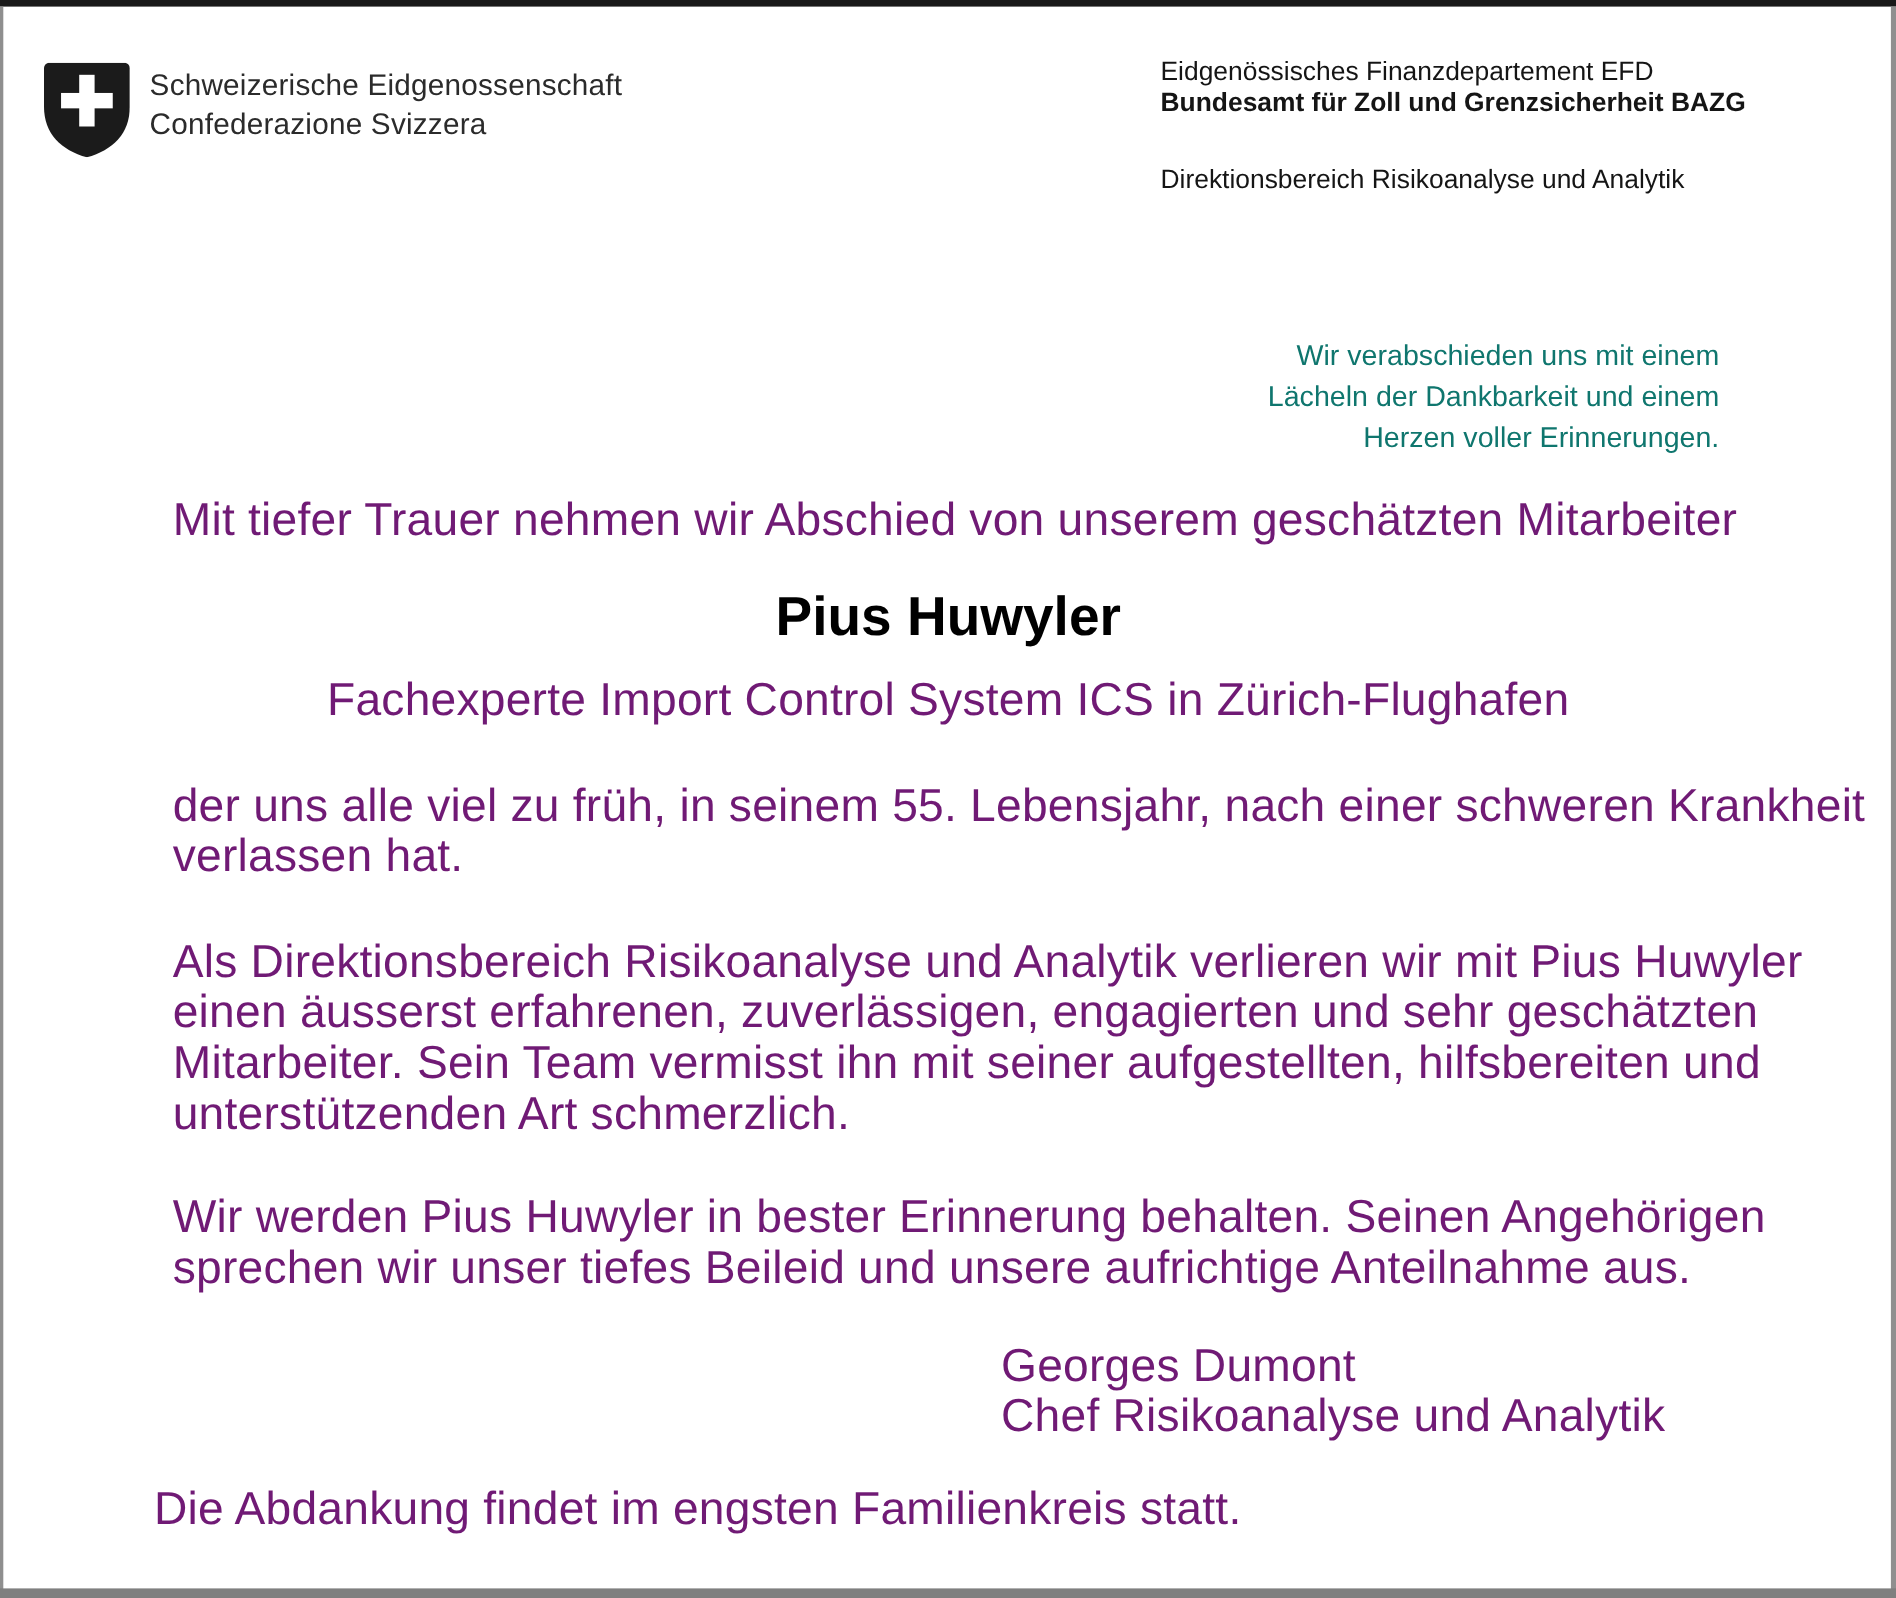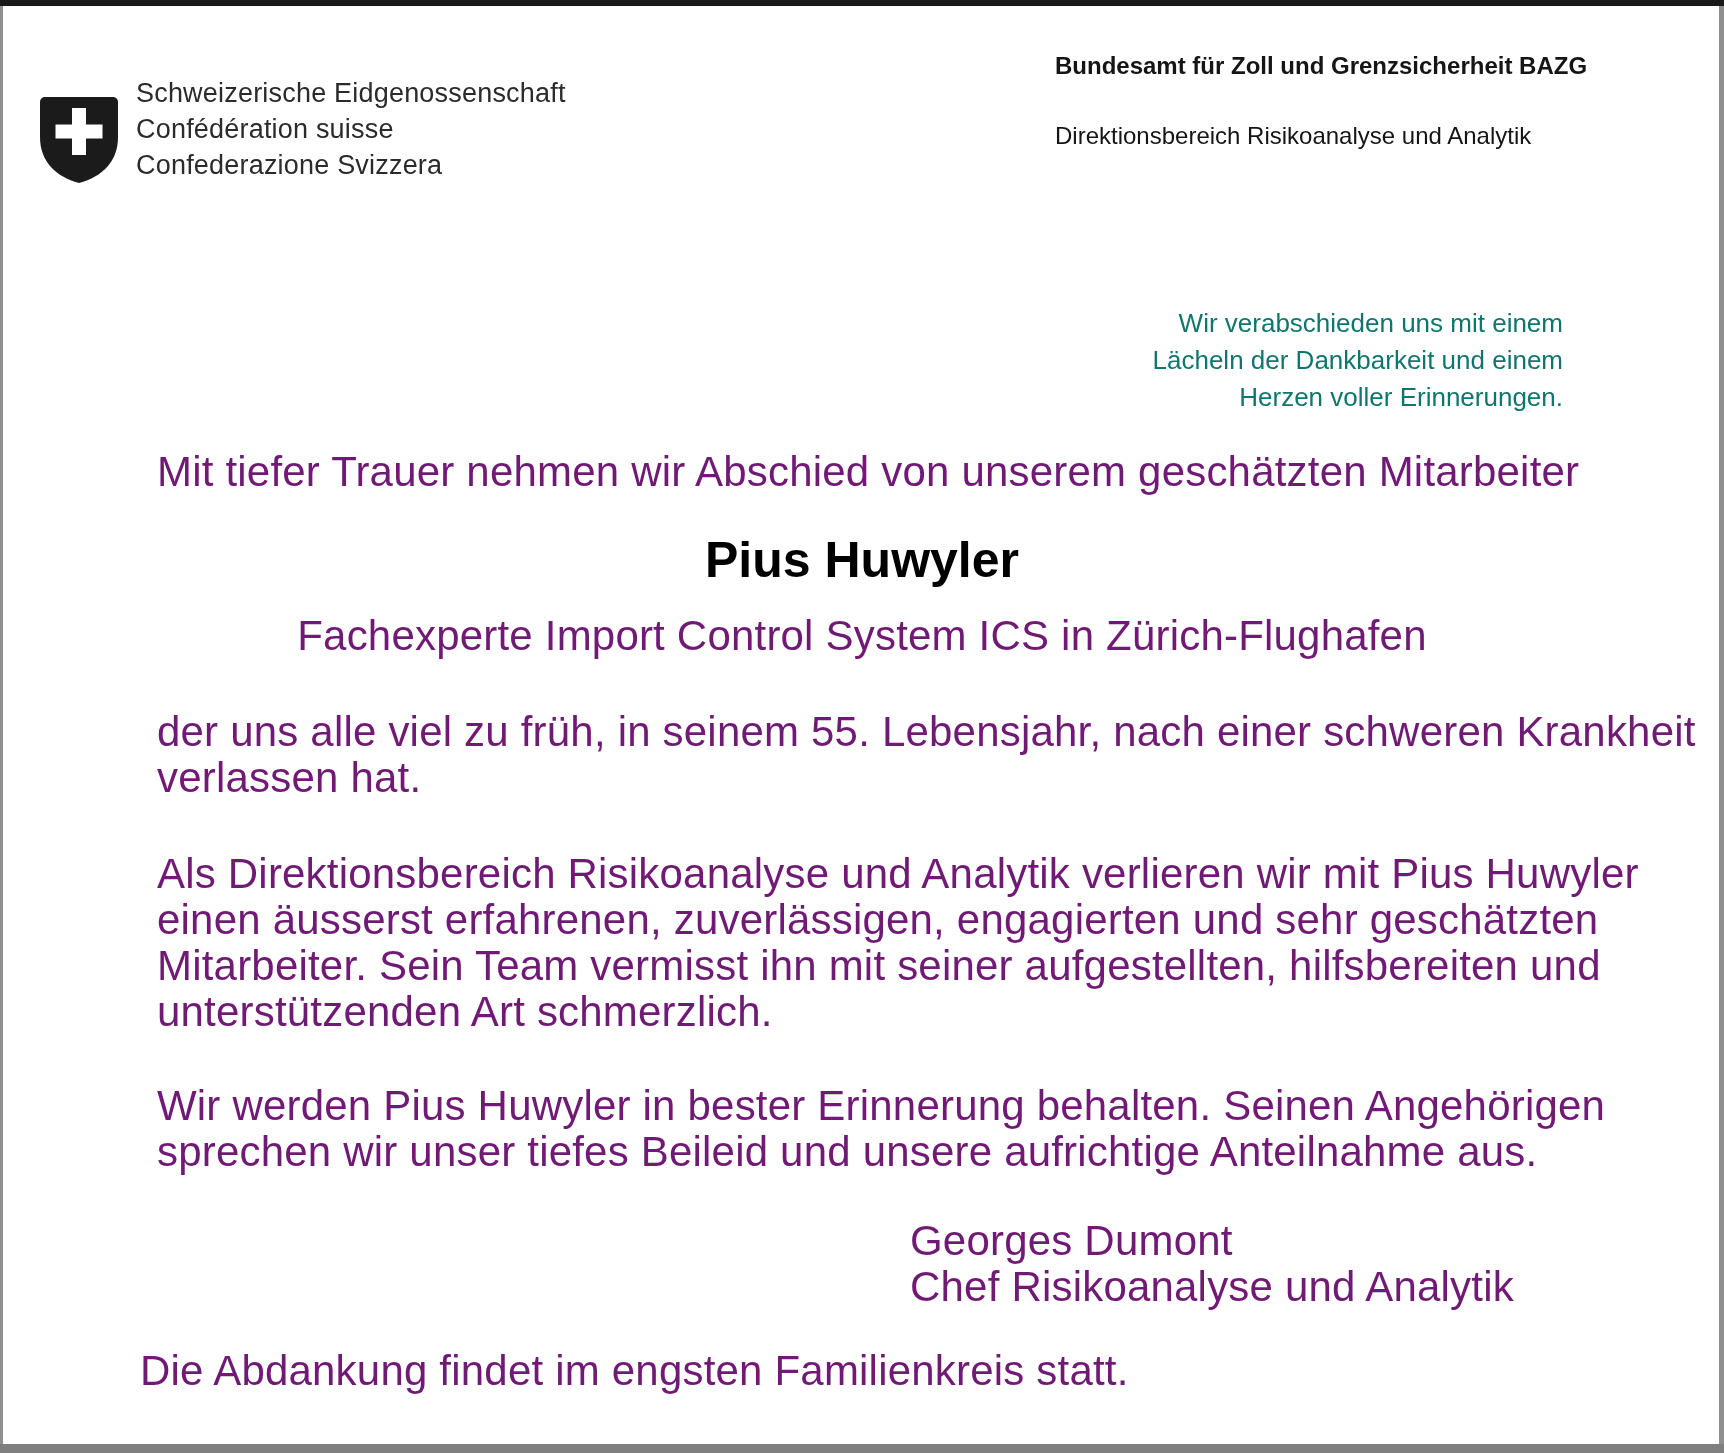--- a/index.html
+++ b/index.html
@@ -13,21 +13,21 @@
     overflow: hidden;
   }
   
   .edge { position: absolute; }
   .edge-top    { left: 0; top: 0; width: 1724px; height: 6px; background: #191919; }
   .edge-left   { left: 0; top: 6px; width: 3px; height: 1447px; background: #8f8f8f; }
   .edge-right  { left: 1719px; top: 6px; width: 5px; height: 1447px; background: #8f8f8f; }
   .edge-bottom { left: 0; top: 1444px; width: 1724px; height: 9px; background: #7f7f7f; }
 
   
-  .logo { position: absolute; left: 40px; top: 73px; display: flex; align-items: flex-end; }
+  .logo { position: absolute; left: 40px; top: 57px; display: flex; }
   .logo svg { display: block; flex: 0 0 auto; }
   .logo-text {
     margin-left: 18px; padding-top: 2px;
     font-size: 27px; line-height: 36px; letter-spacing: 0.2px; color: #2b2b2b;
     white-space: nowrap;
   }
 
   
   .letterhead { position: absolute; left: 1055px; top: 52px; font-size: 24px; line-height: 28px; color: #151515; white-space: nowrap; }
   .letterhead .office { font-weight: bold; }
@@ -59,26 +59,26 @@
   <div class="edge edge-bottom"></div>
 
   <div class="logo">
     <svg width="78" height="86" viewBox="0 0 78 86" aria-hidden="true">
       <path d="M5 0 H73 C75.8 0 78 2.2 78 5 V40 C78 64.5 62.5 79.5 39 86 C15.5 79.5 0 64.5 0 40 V5 C0 2.2 2.2 0 5 0 Z" fill="#1b1b1b"></path>
       <rect x="32" y="11" width="14" height="47" fill="#ffffff"></rect>
       <rect x="15.5" y="27.5" width="47" height="14" fill="#ffffff"></rect>
     </svg>
     <div class="logo-text">
         <div class="line">Schweizerische Eidgenossenschaft</div>
-        <div class="line">Confédération suisse</div>
         <div class="line">Confederazione Svizzera</div>
       </div>
   </div>
 
   <div class="letterhead">
+    <div class="department">Eidgenössisches Finanzdepartement EFD</div>
     <div class="office">Bundesamt für Zoll und Grenzsicherheit BAZG</div>
     <div class="division">Direktionsbereich Risikoanalyse und Analytik</div>
   </div>
 
   <div class="epigraph">
       <div class="line">Wir verabschieden uns mit einem</div>
       <div class="line">Lächeln der Dankbarkeit und einem</div>
       <div class="line">Herzen voller Erinnerungen.</div>
     </div>
 

